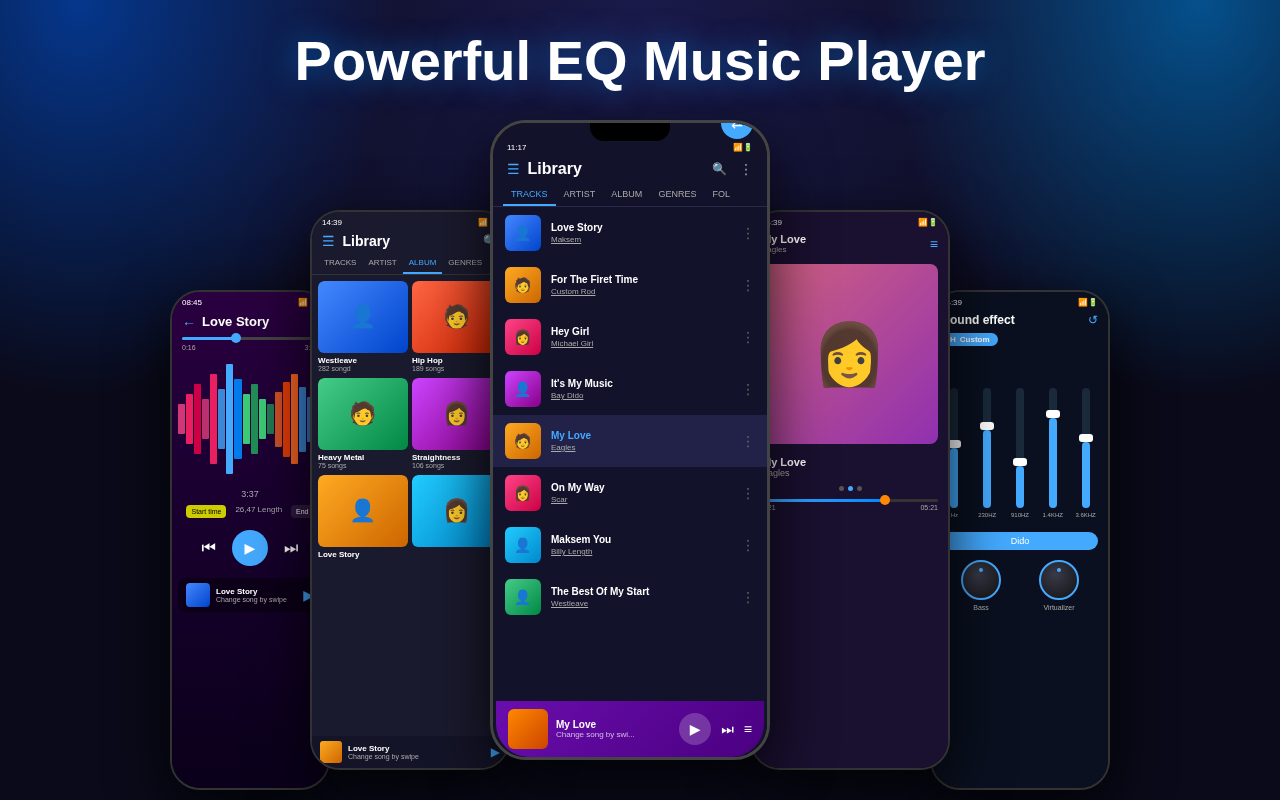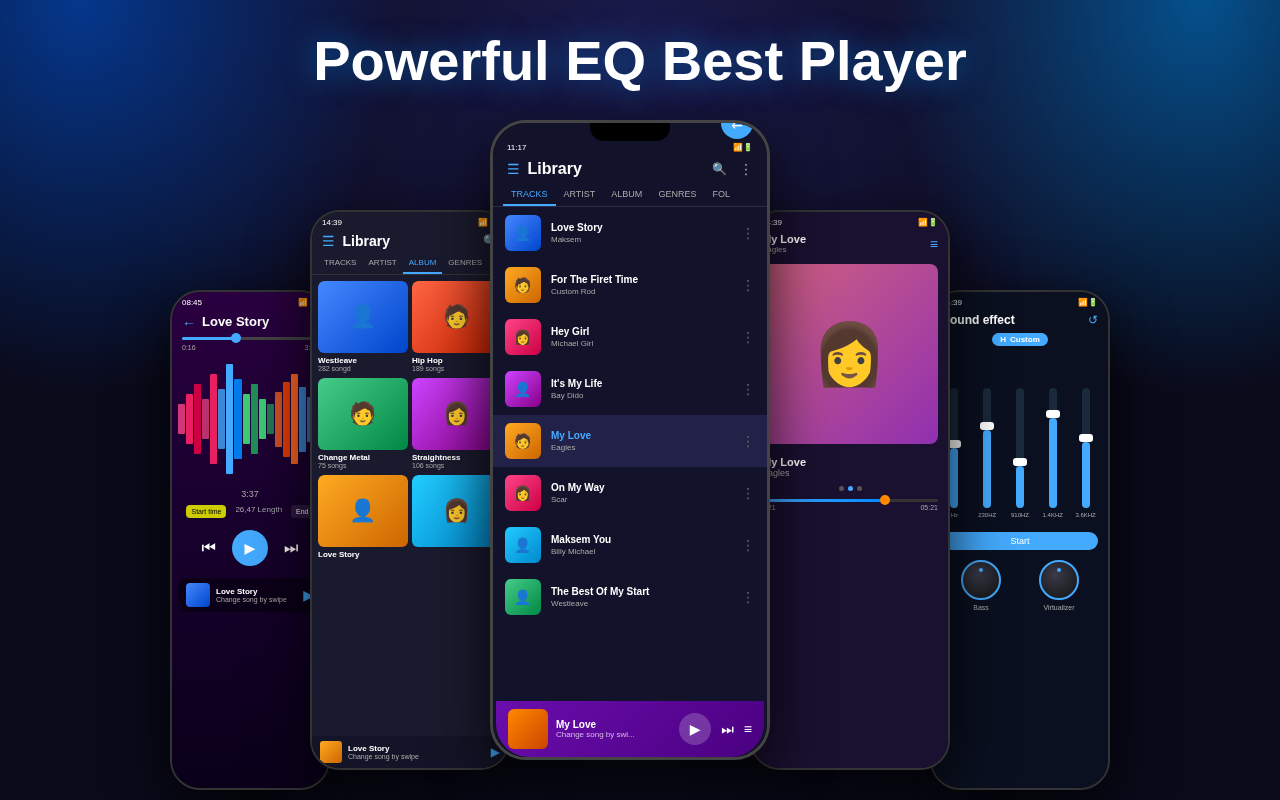--- a/index.html
+++ b/index.html
@@ -344,21 +344,21 @@
     }
     .track-thumb {
       width: 36px;
       height: 36px;
       border-radius: 6px;
       flex-shrink: 0;
       overflow: hidden;
     }
     .track-info { flex: 1; }
     .track-title { font-size: 10px; color: #fff; font-weight: bold; margin-bottom: 2px; }
-    .track-artist { font-size: 8px; color: #aaa; }
+    .track-artist { font-size: 8px; color: #aaa; text-decoration: underline; }
     .track-more { color: #666; font-size: 14px; }
     .phone-3 .now-playing-bar {
       position: absolute;
       bottom: 0; left: 3px; right: 3px;
       background: linear-gradient(135deg, #6a0dad, #4a0080);
       border-radius: 0 0 33px 33px;
       padding: 8px 12px;
       display: flex;
       align-items: center;
       gap: 8px;
@@ -602,21 +602,21 @@
       font-size: 22px;
     }
   </style>
 </head>
 <body>
 
 <div class="bg"></div>
 <div class="spotlight-left"></div>
 <div class="spotlight-right"></div>
 
-<h1 class="main-title">Powerful  EQ Best Player</h1>
+<h1 class="main-title">Powerful  EQ Music Player</h1>
 
 <div class="phones-container">
 
   <div class="phone phone-1">
     <div class="screen">
       <div class="status-bar">
         <span>08:45</span>
         <span>📶🔋</span>
       </div>
       <div class="header">
@@ -721,21 +721,21 @@
             <div class="album-count">189 songs</div>
           </div>
         </div>
         <div class="album-item">
           <div class="album-thumb">
               <div class="album-thumb-inner c3">
                 <div class="person-silhouette">🧑</div>
               </div>
             </div>
           <div class="album-info">
-            <div class="album-name">Change Metal</div>
+            <div class="album-name">Heavy Metal</div>
             <div class="album-count">75 songs</div>
           </div>
         </div>
         <div class="album-item">
           <div class="album-thumb">
               <div class="album-thumb-inner c4">
                 <div class="person-silhouette">👩</div>
               </div>
             </div>
           <div class="album-info">
@@ -830,21 +830,21 @@
             <div class="track-artist">Michael Girl</div>
           </div>
           <span class="track-more">⋮</span>
         </div>
 
         <div class="track-item">
           <div class="track-thumb c4">
               <div class="person-silhouette" style="font-size:14px;">👤</div>
             </div>
           <div class="track-info">
-            <div class="track-title">It's My Life</div>
+            <div class="track-title">It's My Music</div>
             <div class="track-artist">Bay Dido</div>
           </div>
           <span class="track-more">⋮</span>
         </div>
 
         <div class="track-item active">
           <div class="track-thumb c5">
               <div class="person-silhouette" style="font-size:14px;">🧑</div>
             </div>
           <div class="track-info">
@@ -864,21 +864,21 @@
           </div>
           <span class="track-more">⋮</span>
         </div>
 
         <div class="track-item">
           <div class="track-thumb c6">
               <div class="person-silhouette" style="font-size:14px;">👤</div>
             </div>
           <div class="track-info">
             <div class="track-title">Maksem You</div>
-            <div class="track-artist">Billy Michael</div>
+            <div class="track-artist">Billy Length</div>
           </div>
           <span class="track-more">⋮</span>
         </div>
 
         <div class="track-item">
           <div class="track-thumb c3">
               <div class="person-silhouette" style="font-size:14px;">👤</div>
             </div>
           <div class="track-info">
             <div class="track-title">The Best Of My Start</div>
@@ -958,21 +958,21 @@
     <div class="screen">
       <div class="status-bar">
         <span>14:39</span>
         <span>📶🔋</span>
       </div>
       <div class="header">
         <span class="eq-title">Sound effect</span>
         <span style="color:#4af;font-size:12px;">↺</span>
       </div>
 
-      <div style="display:flex;justify-content:center;padding:2px 10px;">
+      <div style="display:flex;justify-content:flex-start;padding:2px 10px;">
         <div class="custom-badge">
           <span style="margin-right:4px;">H</span><span>Custom</span>
         </div>
       </div>
 
       <div class="eq-sliders">
         <div class="eq-slider-col">
           <div class="eq-slider-track">
             <div class="eq-slider-fill" style="height:50%;"></div>
             <div class="eq-slider-thumb" style="bottom:50%;"></div>
@@ -1003,21 +1003,21 @@
         <div class="eq-slider-col">
           <div class="eq-slider-track">
             <div class="eq-slider-fill" style="height:55%;"></div>
             <div class="eq-slider-thumb" style="bottom:55%;"></div>
           </div>
           <div class="eq-label">3.6KHZ</div>
         </div>
       </div>
 
       <div class="none-btn">
-        <span>Start</span>
+        <span>Dido</span>
       </div>
 
       <div class="knobs-row">
         <div class="knob-col">
           <div class="knob">
             <div style="width:4px;height:4px;background:#4af;border-radius:50%;position:absolute;top:6px;left:50%;transform:translateX(-50%);"></div>
           </div>
           <div class="knob-label">Bass</div>
         </div>
         <div class="knob-col">

